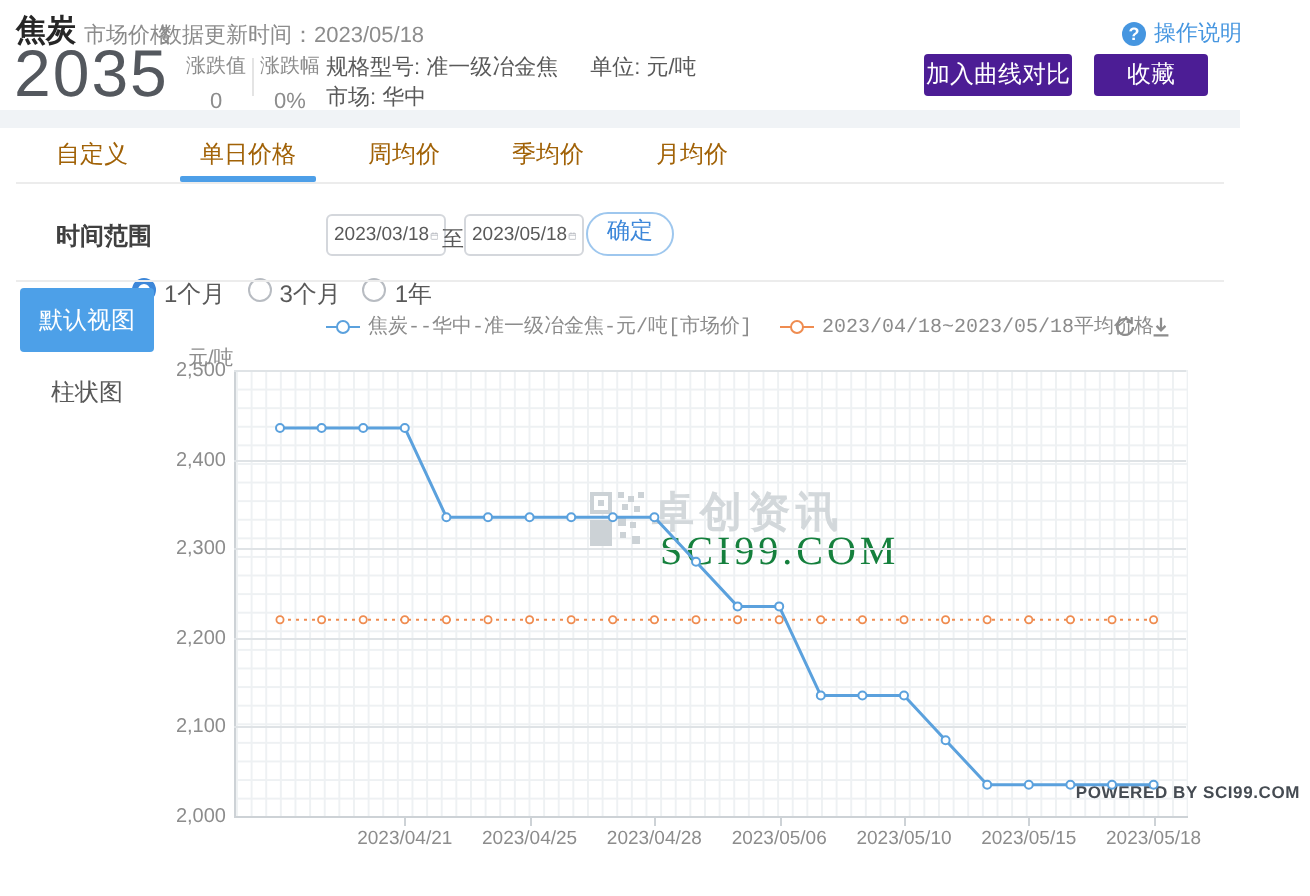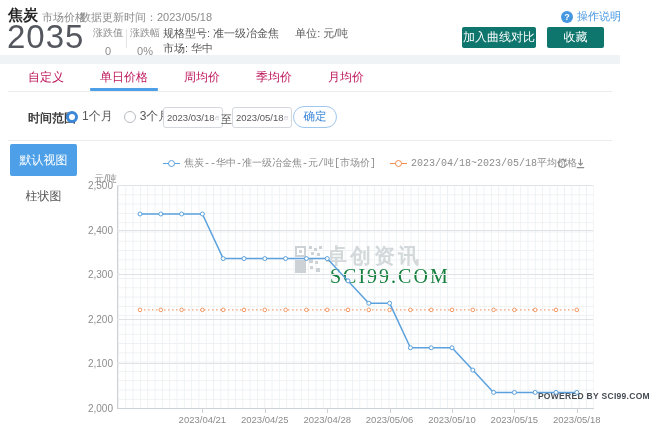--- a/index.html
+++ b/index.html
@@ -13,34 +13,34 @@
   .chgcol{top:26px;width:32px;text-align:center;}
   .chgcol .lab{font-size:10px;color:#8c8c8c;display:block;}
   .chgcol .val{font-size:11px;color:#8c8c8c;display:block;margin-top:5px;}
   .chgdiv{left:126px;top:29px;width:1px;height:19px;background:#e4e4e4;}
   .specrow1{left:163px;top:26px;font-size:11px;color:#595959;}
   .specrow1 .unit{margin-left:16px;}
   .specrow2{left:163px;top:41px;font-size:11px;color:#595959;}
   .help{left:561px;top:9px;display:flex;align-items:center;gap:4px;cursor:pointer;}
   .help .qicon{width:12px;height:12px;border-radius:50%;background:#4696e0;color:#fff;font-size:9px;font-weight:bold;text-align:center;line-height:12px;}
   .help .htext{font-size:11px;color:#4696e0;}
-  .gbtn{height:21px;background:#0f766e;color:#fff;font-size:12px;text-align:center;line-height:21px;border-radius:2px;cursor:pointer;}
+  .gbtn{height:21px;background:#4c1d95;color:#fff;font-size:12px;text-align:center;line-height:21px;border-radius:2px;cursor:pointer;}
   .btn-compare{left:462px;top:27px;width:74px;}
   .btn-fav{left:547px;top:27px;width:57px;}
   .band{left:0;top:55px;width:620px;height:9px;background:#f0f3f6;}
   
   .tabs{left:10px;top:64px;height:27px;display:flex;}
-  .tab{position:relative;padding:0 18px;font-size:12px;color:#be185d;line-height:26px;cursor:pointer;}
+  .tab{position:relative;padding:0 18px;font-size:12px;color:#a16207;line-height:26px;cursor:pointer;}
   .tab.active::after{content:"";position:absolute;left:8px;right:8px;bottom:0;height:3px;background:#4d9fe8;border-radius:1px;}
   .hr1{left:8px;top:91px;width:604px;height:1px;background:#ececec;}
   .hr2{left:8px;top:140px;width:604px;height:1px;background:#ececec;}
   
   .rangelabel{left:28px;top:110px;font-size:12px;font-weight:bold;color:#404040;}
   .radios{left:66px;top:108px;display:flex;gap:11px;align-items:center;}
-  .radio-item{display:flex;align-items:center;gap:4px;cursor:pointer;}
+  .radio-item{display:flex;gap:4px;cursor:pointer;margin-top:31px;}
   .rdot{width:12px;height:12px;border-radius:50%;border:1px solid #b8bcc2;background:#fff;box-sizing:border-box;}
   .rdot.sel{border:3.5px solid #3d87d9;}
   .radio-item span{font-size:12px;color:#595959;}
   .dinput{top:107px;width:52px;height:19px;border:1px solid #d4d7dc;border-radius:3px;background:#fff;display:flex;align-items:center;justify-content:space-between;padding:0 3px;box-sizing:content-box;cursor:pointer;}
   .dinput .dtxt{font-size:9.5px;color:#595959;}
   .d1{left:163px;} .d2{left:232px;}
   .tolabel{left:221px;top:112px;font-size:11px;color:#595959;}
   .confirm{left:293px;top:106px;width:42px;height:20px;border:1px solid #9ec7ee;border-radius:11px;background:#fff;color:#3d87d9;font-size:11.5px;text-align:center;line-height:19px;cursor:pointer;}
   
   .si0{left:10px;top:144px;width:67px;height:32px;background:#4da0e8;color:#fff;border-radius:2px;font-size:12px;display:flex;align-items:center;justify-content:center;cursor:pointer;}

